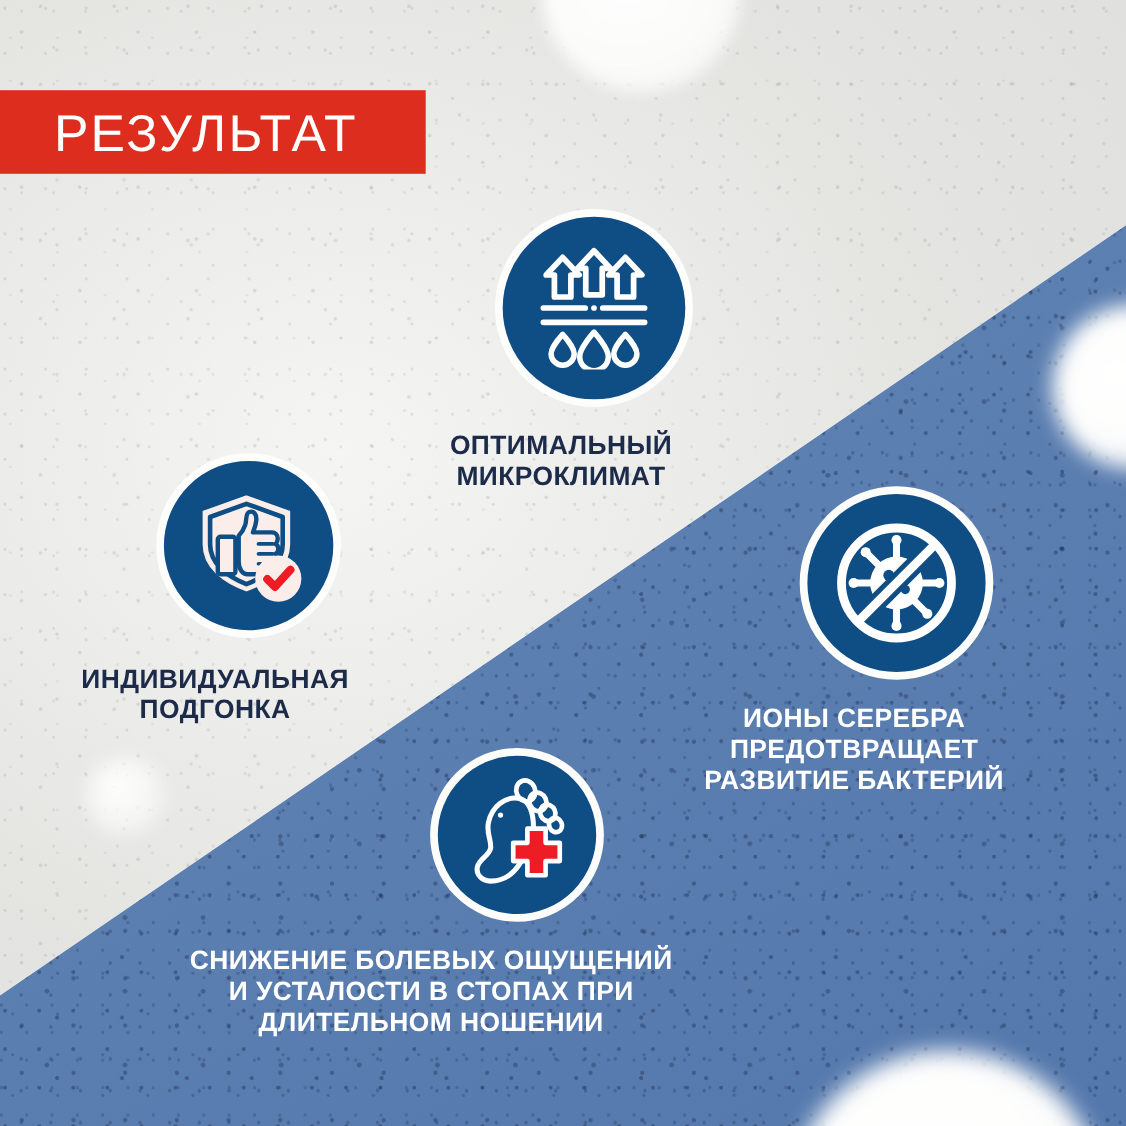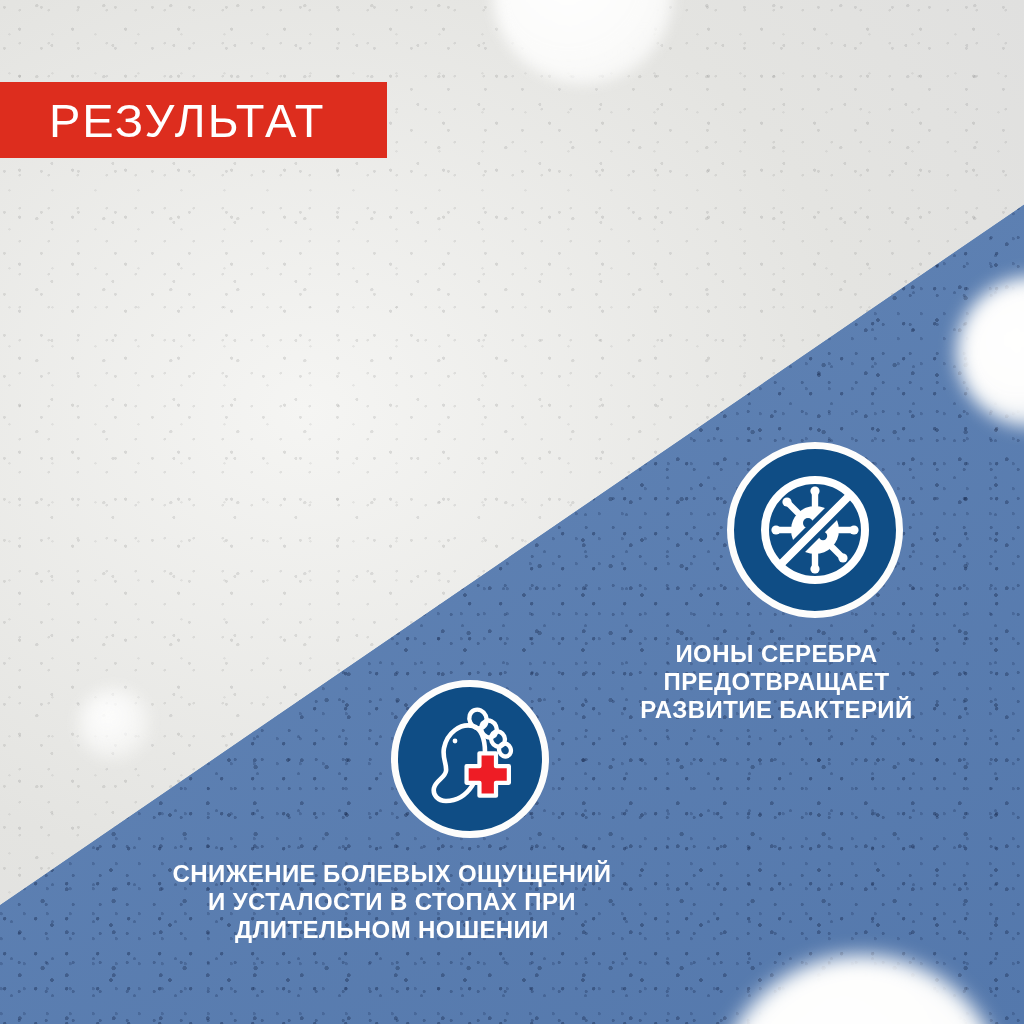--- a/index.html
+++ b/index.html
@@ -126,21 +126,74 @@
 
   <div class="blob blob-top"></div>
   <div class="blob blob-right"></div>
   <div class="blob blob-bottom"></div>
   <div class="blob blob-left-small"></div>
 
   <div class="banner">
     <div class="banner-text">РЕЗУЛЬТАТ</div>
   </div>
 
-
+  <div class="item" id="item-microclimate">
+    <div class="circle">
+      <span>
+        <svg width="112" height="112" viewBox="0 0 112 112" fill="none">
+
+          <g stroke="#ffffff" stroke-width="5.2" stroke-linejoin="round" stroke-linecap="round" fill="none">
+            <path d="M20 46 L20 26 L12.5 26 L27.5 10 L42.5 26 L35 26 L35 46 Z"></path>
+            <path d="M48.5 44 L48.5 20 L41 20 L56 4 L71 20 L63.5 20 L63.5 44 Z"></path>
+            <path d="M77 46 L77 26 L69.5 26 L84.5 10 L99.5 26 L92 26 L92 46 Z"></path>
+          </g>
+
+          <line x1="10" y1="56" x2="48" y2="56" stroke="#ffffff" stroke-width="5.2" stroke-linecap="round"></line>
+          <line x1="64" y1="56" x2="102" y2="56" stroke="#ffffff" stroke-width="5.2" stroke-linecap="round"></line>
+          <circle cx="56" cy="56" r="2.6" fill="#ffffff"></circle>
+          <line x1="10" y1="69" x2="102" y2="69" stroke="#ffffff" stroke-width="5.2" stroke-linecap="round"></line>
+
+          <g stroke="#ffffff" stroke-width="5.0" fill="none" stroke-linejoin="round">
+            <path d="M27.5 80 C27.5 80 17 91.5 17 97.5 A10.5 10.5 0 0 0 38 97.5 C38 91.5 27.5 80 27.5 80 Z"></path>
+            <path d="M56 78 C56 78 43 92.5 43 100 A13 13 0 0 0 69 100 C69 92.5 56 78 56 78 Z"></path>
+            <path d="M84.5 80 C84.5 80 74 91.5 74 97.5 A10.5 10.5 0 0 0 95 97.5 C95 91.5 84.5 80 84.5 80 Z"></path>
+          </g>
+        </svg>
+      </span>
+    </div>
+    <div class="label dark">ОПТИМАЛЬНЫЙ
+МИКРОКЛИМАТ</div>
+  </div>
+
+  <div class="item" id="item-fit">
+    <div class="circle">
+      <span>
+        <svg width="106" height="106" viewBox="0 0 106 106" fill="none">
+
+          <path d="M51 5 L93 20 L93 52 C93 74 74 89 51 97 C28 89 9 74 9 52 L9 20 Z" fill="#fbeeea" stroke="#0f4d85" stroke-width="4.4" stroke-linejoin="round"></path>
+          <path d="M51 15 L84 27 L84 52 C84 69 69 81 51 88 C33 81 18 69 18 52 L18 27 Z" fill="none" stroke="#0f4d85" stroke-width="4.2" stroke-linejoin="round"></path>
+
+          <g stroke="#0f4d85" stroke-width="4.0" stroke-linejoin="round" stroke-linecap="round" fill="#fbeeea">
+            <path d="M44 68 L44 44 C44 44 48 40 50 34 C51.5 29 50 24 53.5 22.5 C57.5 21 60.5 24.5 60 30 C59.6 34.5 57 41 57 41 L74 41 C77.5 41 79.5 43.5 79.5 46.5 C79.5 49.5 77.5 51.5 77.5 51.5 C77.5 51.5 80 53 80 56 C80 59 77.5 60.5 77.5 60.5 C77.5 60.5 79.5 62 79.5 65 C79.5 68 77.5 69.5 77.5 69.5 C77.5 69.5 79 71.5 79 74 C79 77 76.5 79 73 79 L52 79 C48 79 44 75 44 68 Z"></path>
+            <rect x="25" y="45" width="16" height="34" rx="2.5"></rect>
+          </g>
+          <g stroke="#0f4d85" stroke-width="3.4" stroke-linecap="round">
+            <line x1="62" y1="51.5" x2="75" y2="51.5"></line>
+            <line x1="62" y1="60.5" x2="75" y2="60.5"></line>
+            <line x1="62" y1="69.5" x2="75" y2="69.5"></line>
+          </g>
+
+          <circle cx="80" cy="83" r="21" fill="#fbeeea"></circle>
+          <path d="M70 83.5 L77 90.5 L91 75" stroke="#ee1c25" stroke-width="7.4" fill="none" stroke-linecap="round" stroke-linejoin="round"></path>
+        </svg>
+      </span>
+    </div>
+    <div class="label dark">ИНДИВИДУАЛЬНАЯ
+ПОДГОНКА</div>
+  </div>
 
   <div class="item" id="item-comfort">
     <div class="circle">
       <span>
         <svg width="106" height="106" viewBox="0 0 106 106" fill="none">
 
           <path d="M56 20 C43 17 30 27 27 42 C25 52 30 58 29 65 C28 72 19 74 17 82 C15.5 89 21 95 29 95 C40 95 49 89 55 80 C62 69 68 58 68 46 C68 33 64 22 56 20 Z" stroke="#ffffff" stroke-width="4.6" fill="none" stroke-linejoin="round"></path>
           <circle cx="38" cy="35" r="2.4" fill="#ffffff"></circle>
 
           <g stroke="#ffffff" stroke-width="4.3" fill="none">

